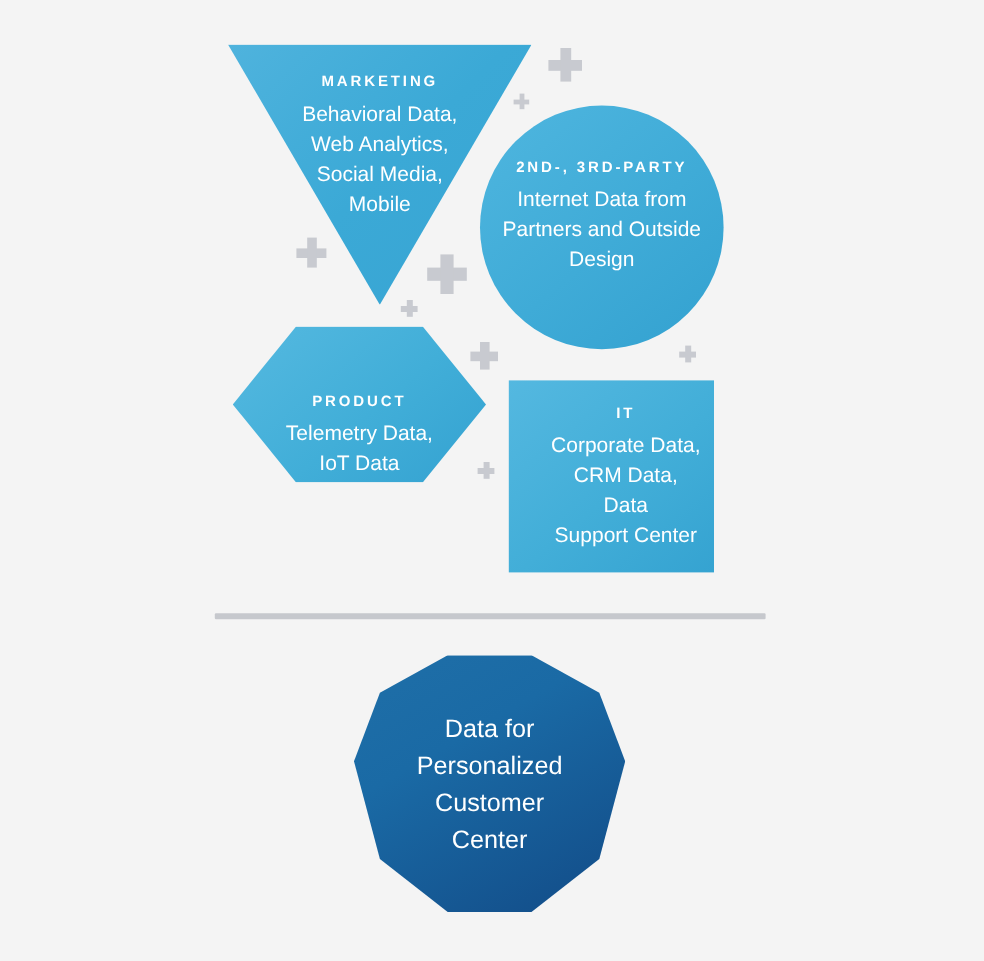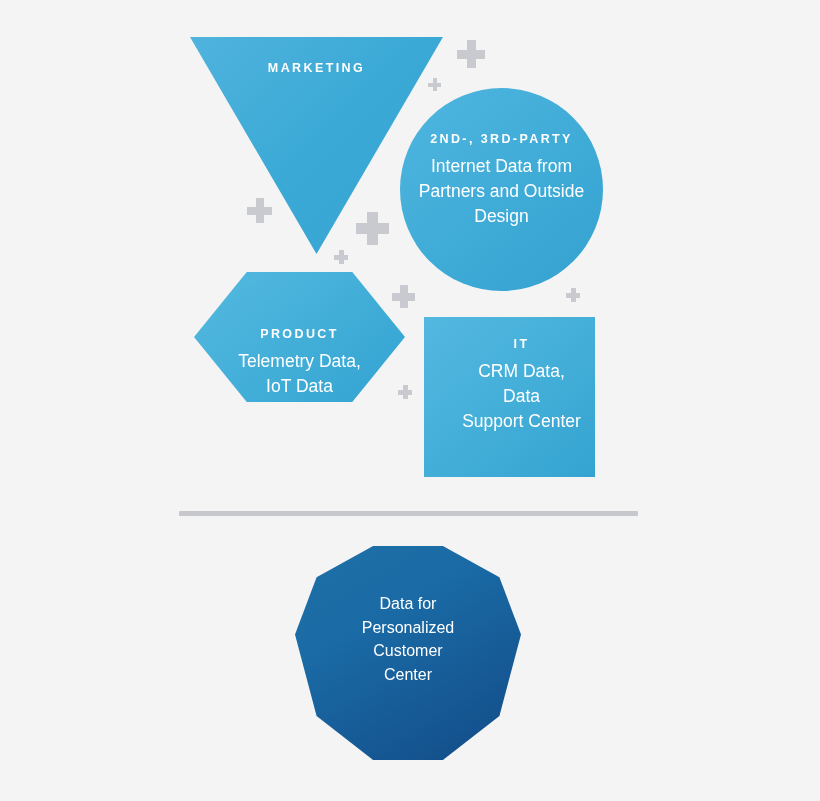--- a/index.html
+++ b/index.html
@@ -127,21 +127,21 @@
     position: absolute;
     inset: 0;
     background: linear-gradient(150deg, #1f6fa8 0%, #1a6aa5 35%, #124b87 100%);
     clip-path: polygon(
       34.55% 0%, 65.45% 0%, 90.45% 14.64%, 100% 41.32%,
       90.45% 79.39%, 65.45% 100%, 34.55% 100%, 9.55% 79.39%,
       0% 41.32%, 9.55% 14.64%
     );
   }
   .dec-wrap .shape-label { top: 46px; }
-  .dec-wrap .body-text { font-size: 16px; line-height: 1.48; }
+  .dec-wrap .body-text { font-size: 21px; line-height: 1.48; }
 
   
   .plus {
     position: absolute;
     color: #c8cad0;
   }
   .plus span.bar-h, .plus span.bar-v {
     position: absolute;
     background: #c8cad0;
     display: block;
@@ -149,20 +149,26 @@
 </style>
 </head>
 <body>
 
 <div id="canvas">
 
   <div class="tri-wrap">
     <div class="tri-shape"></div>
     <div class="shape-label">
       <div class="eyebrow">MARKETING</div>
+      <div class="body-text">
+        <div>Behavioral Data,</div>
+        <div>Web Analytics,</div>
+        <div>Social Media,</div>
+        <div>Mobile</div>
+      </div>
     </div>
   </div>
 
   <div class="circle-wrap">
     <div class="circle-shape"></div>
     <div class="shape-label">
       <div class="eyebrow">2ND-, 3RD-PARTY</div>
       <div class="body-text">
         <div>Internet Data from</div>
         <div>Partners and Outside</div>
@@ -180,20 +186,21 @@
         <div>IoT Data</div>
       </div>
     </div>
   </div>
 
   <div class="sq-wrap">
     <div class="sq-shape"></div>
     <div class="shape-label">
       <div class="eyebrow">IT</div>
       <div class="body-text">
+        <div>Corporate Data,</div>
         <div>CRM Data,</div>
         <div>Data</div>
         <div>Support Center</div>
       </div>
     </div>
   </div>
 
   <div class="divider"></div>
 
   <div class="dec-wrap">

